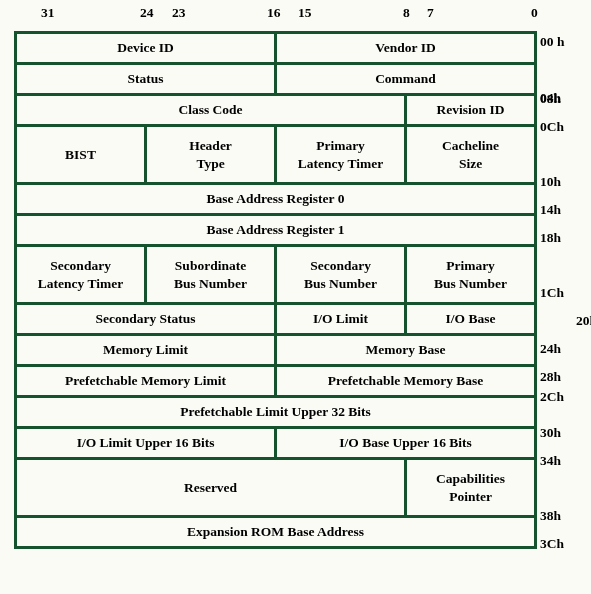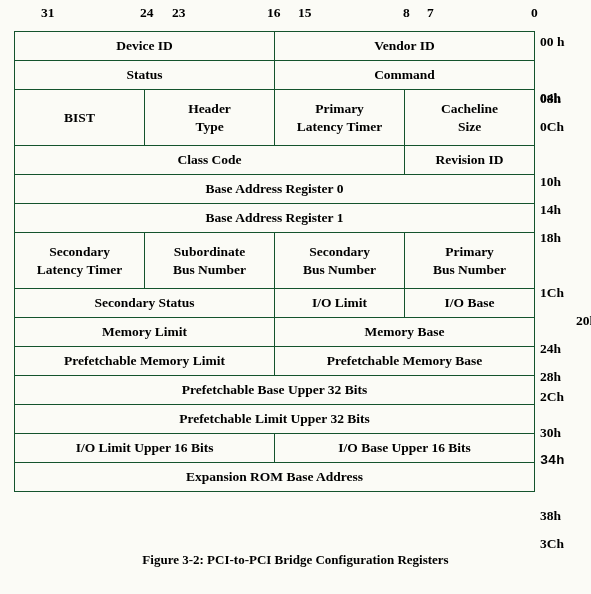--- a/index.html
+++ b/index.html
@@ -41,21 +41,21 @@
   
   .reg-table {
     position: absolute;
     left: 14px;
     top: 31px;
     width: 520px;
     border-collapse: collapse;
     table-layout: fixed;
   }
   .reg-table td {
-    border: 1px solid #14532d;
+    border: 3px solid #14532d;
     text-align: center;
     vertical-align: middle;
     font-size: 13.5px;
     font-weight: bold;
     line-height: 1.32;
     padding: 0;
     height: 28px;
     white-space: pre-line;
   }
   .reg-table td.tall {
@@ -117,31 +117,31 @@
     <tbody>
         <tr>
           <td colspan="2">Device ID</td>
           <td colspan="2">Vendor ID</td>
         </tr>
         <tr>
           <td colspan="2">Status</td>
           <td colspan="2">Command</td>
         </tr>
         <tr>
+          <td colspan="3">Class Code</td>
+          <td colspan="1">Revision ID</td>
+        </tr>
+        <tr>
           <td class="tall" colspan="1">BIST</td>
           <td class="tall" colspan="1">Header
 Type</td>
           <td class="tall" colspan="1">Primary
 Latency Timer</td>
           <td class="tall" colspan="1">Cacheline
 Size</td>
-        </tr>
-        <tr>
-          <td colspan="3">Class Code</td>
-          <td colspan="1">Revision ID</td>
         </tr>
         <tr>
           <td colspan="4">Base Address Register 0</td>
         </tr>
         <tr>
           <td colspan="4">Base Address Register 1</td>
         </tr>
         <tr>
           <td class="tall" colspan="1">Secondary
 Latency Timer</td>
@@ -159,28 +159,30 @@
         </tr>
         <tr>
           <td colspan="2">Memory Limit</td>
           <td colspan="2">Memory Base</td>
         </tr>
         <tr>
           <td colspan="2">Prefetchable Memory Limit</td>
           <td colspan="2">Prefetchable Memory Base</td>
         </tr>
         <tr>
-          <td colspan="4">Prefetchable Base Upper 32 Bits</td>
-        </tr>
-        <tr>
           <td colspan="4">Prefetchable Limit Upper 32 Bits</td>
         </tr>
         <tr>
           <td colspan="2">I/O Limit Upper 16 Bits</td>
           <td colspan="2">I/O Base Upper 16 Bits</td>
+        </tr>
+        <tr>
+          <td class="tall" colspan="3">Reserved</td>
+          <td class="tall" colspan="1">Capabilities
+Pointer</td>
         </tr>
         <tr>
           <td colspan="4">Expansion ROM Base Address</td>
         </tr>
       </tbody>
   </table>
 
   <div class="offsets">
       <div class="offset-label" style="top: 3px; font-family: Liberation Serif, serif;">00 h</div>
       <div class="offset-label" style="top: 32px; margin-top: 27px;">04h</div>
@@ -188,20 +190,19 @@
       <div class="offset-label" style="top: 88px;">0Ch</div>
       <div class="offset-label" style="top: 143px;">10h</div>
       <div class="offset-label" style="top: 171px;">14h</div>
       <div class="offset-label" style="top: 199px;">18h</div>
       <div class="offset-label" style="top: 254px;">1Ch</div>
       <div class="offset-label" style="top: 282px; margin-left: 36px;">20h</div>
       <div class="offset-label" style="top: 310px;">24h</div>
       <div class="offset-label" style="top: 338px; text-align: right;">28h</div>
       <div class="offset-label" style="top: 358px;">2Ch</div>
       <div class="offset-label" style="top: 394px;">30h</div>
-      <div class="offset-label" style="top: 422px; font-family: Liberation Mono, monospace;">34h</div>
+      <div class="offset-label" style="top: 422px;">34h</div>
       <div class="offset-label" style="top: 477px;">38h</div>
       <div class="offset-label" style="top: 505px;">3Ch</div>
     </div>
 
-  <div class="caption">Figure 3-2:  PCI-to-PCI Bridge Configuration Registers</div>
 
 </div>
 
 </body></html>

